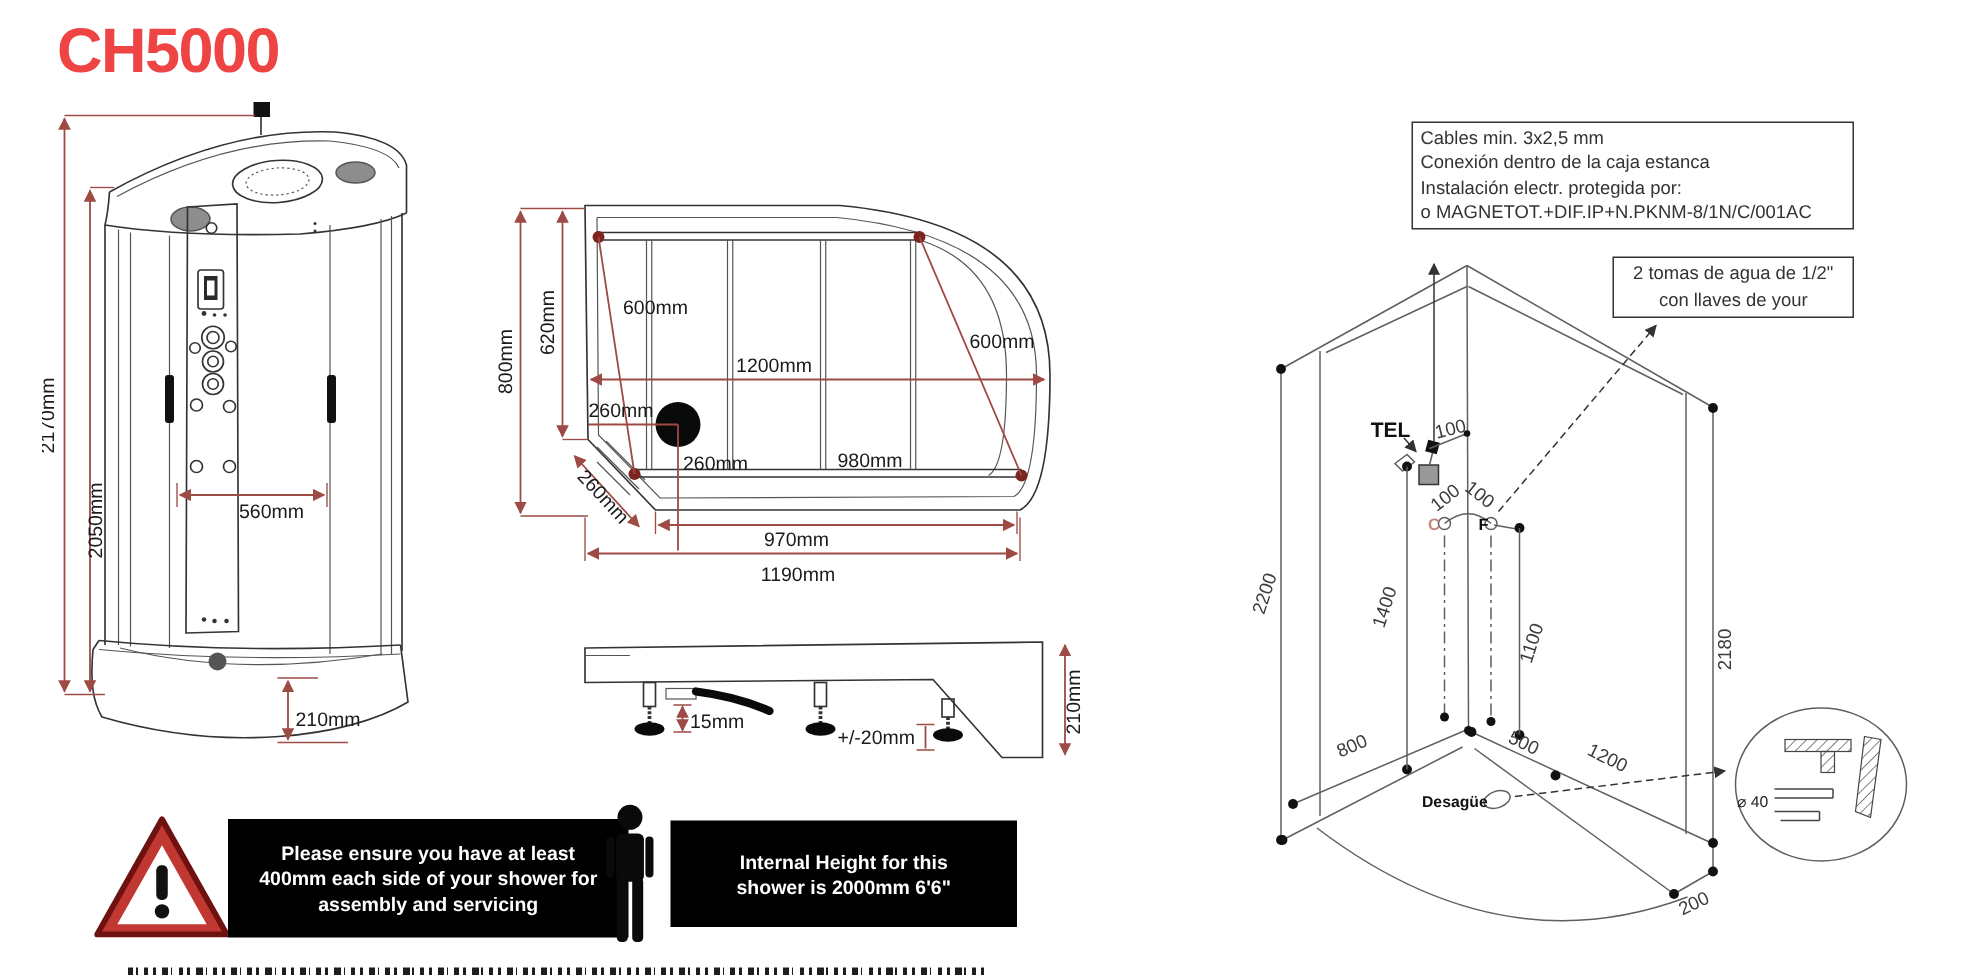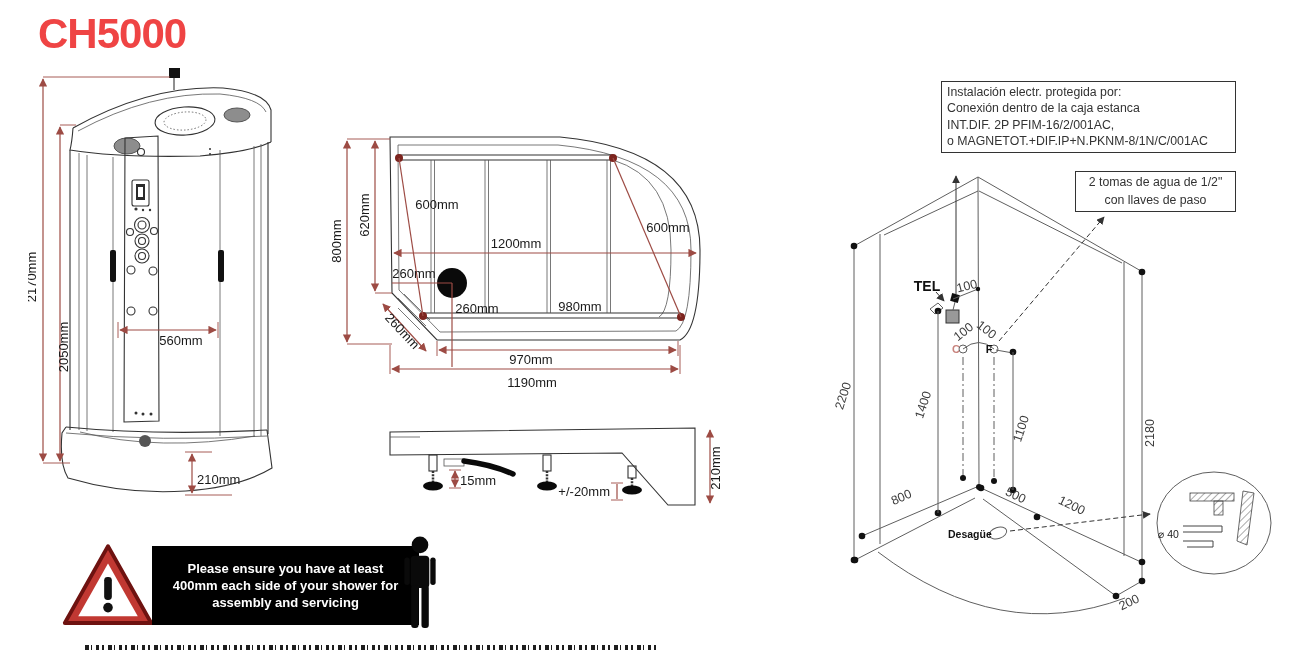--- a/index.html
+++ b/index.html
@@ -241,33 +241,36 @@
 
   <svg class="abs" style="left:398px;top:536px" width="44" height="95" viewBox="0 0 45 97" fill="#0a0a0a">
     <circle cx="22.5" cy="9" r="8.5"></circle>
     <rect x="13" y="20" width="19" height="33" rx="4"></rect>
     <rect x="6.5" y="22" width="5.5" height="28" rx="2.7"></rect>
     <rect x="33" y="22" width="5.5" height="28" rx="2.7"></rect>
     <rect x="13.5" y="50" width="7.5" height="44" rx="3"></rect>
     <rect x="24" y="50" width="7.5" height="44" rx="3"></rect>
   </svg>
 
+  <div class="abs warnbox" style="left:447px;top:547px;width:231px;height:71px;padding:0 22px;">
+    <span>Internal Height for this shower is 2000mm 6'6"</span>
+  </div>
 
   <div id="cutoff" class="abs"></div>
 
   <div class="abs notebox" style="left:941px;top:81px;width:295px;">
+    <div>Cables min. 3x2,5 mm</div>
+    <div>Conexión dentro de la caja estanca</div>
     <div>Instalación electr. protegida por:</div>
-    <div>Conexión dentro de la caja estanca</div>
-    <div>INT.DIF. 2P PFIM-16/2/001AC,</div>
     <div>o MAGNETOT.+DIF.IP+N.PKNM-8/1N/C/001AC</div>
   </div>
 
   <div class="abs notebox" style="left:1075px;top:171px;width:161px;text-align:center;">
     <div style="line-height:17.5px">2 tomas de agua de 1/2"</div>
-    <div style="line-height:17.5px">con llaves de paso</div>
+    <div style="line-height:17.5px">con llaves de your</div>
   </div>
 
   <svg class="abs" style="left:820px;top:75px" width="495" height="576" viewBox="820 75 495 576">
     <defs>
       <marker id="mg" viewBox="0 0 10 10" refX="9" refY="5" markerWidth="8" markerHeight="8" orient="auto-start-reverse">
         <path d="M0,0 L10,5 L0,10 Z" fill="#333"></path>
       </marker>
       <pattern id="hatch" width="5" height="5" patternUnits="userSpaceOnUse" patternTransform="rotate(45)">
         <line x1="0" y1="0" x2="0" y2="5" stroke="#555" stroke-width="1"></line>
       </pattern>

